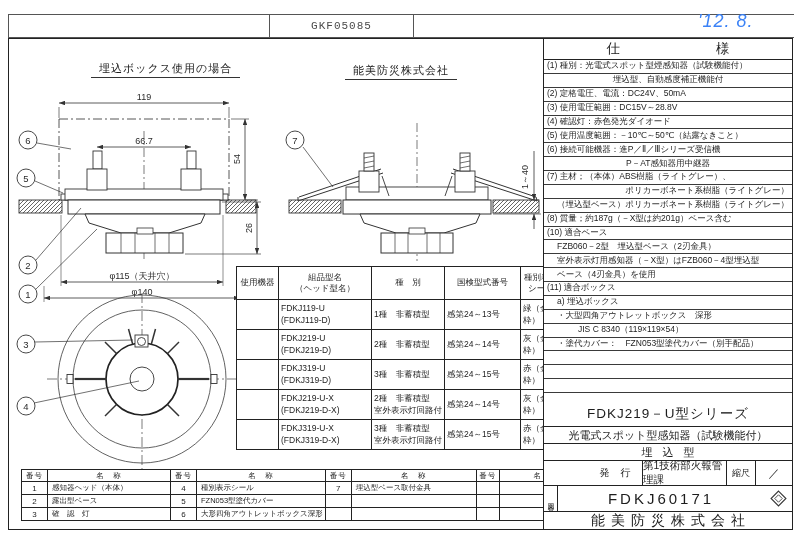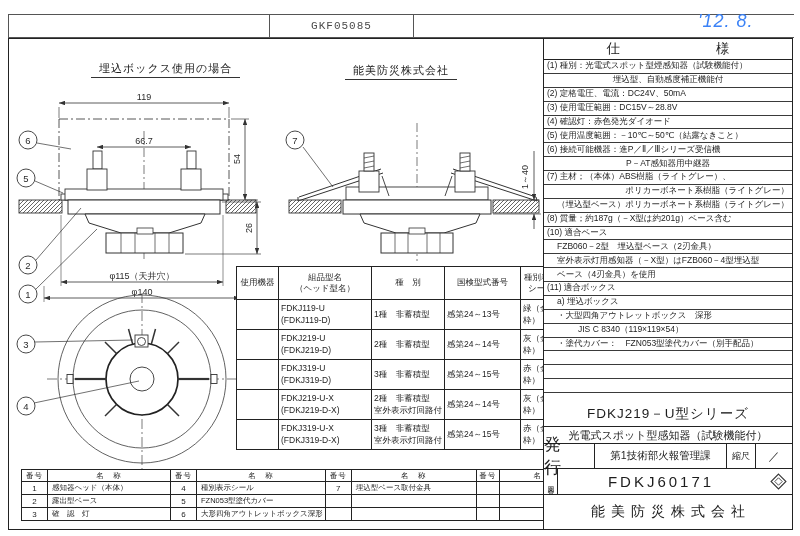--- a/index.html
+++ b/index.html
@@ -37,21 +37,21 @@
   
   .title-block{flex:1;display:flex;flex-direction:column;}
   .tb-series{height:30px;flex:none;border-bottom:1px solid #222;display:flex;align-items:flex-end;
              justify-content:center;padding-bottom:3px;font-size:13.5px;letter-spacing:1px;}
   .tb-product{height:16px;flex:none;border-bottom:1px solid #222;display:flex;align-items:center;
               justify-content:center;font-size:11px;}
   .tb-type{height:16px;flex:none;border-bottom:1px solid #222;display:flex;align-items:center;
            justify-content:center;font-size:11px;letter-spacing:10px;padding-left:10px;}
   .tb-issue{height:24px;flex:none;border-bottom:1px solid #222;display:flex;align-items:stretch;}
   .c-issue-label{width:50px;border-right:1px solid #222;display:flex;align-items:center;
-                 justify-content:center;font-size:17px;letter-spacing:4px;}
+                 justify-content:center;font-size:10px;letter-spacing:4px;margin-left:48px;}
   .c-dept{flex:1;display:flex;align-items:center;justify-content:center;font-size:10.5px;}
   .c-scale-label{width:28px;border-left:1px solid #222;border-right:1px solid #222;display:flex;
                  align-items:center;justify-content:center;font-size:9px;}
   .c-scale-val{width:36px;display:flex;align-items:center;justify-content:center;font-size:11px;}
   .tb-zuban{height:25px;flex:none;border-bottom:1px solid #222;display:flex;align-items:stretch;}
   .c-zlabel{width:13px;border-right:1px solid #222;writing-mode:vertical-rl;font-size:7px;
             display:flex;align-items:center;justify-content:center;letter-spacing:1px;}
   .c-dno{flex:1;display:flex;align-items:center;justify-content:center;font-size:15px;letter-spacing:3px;}
   .c-diamond{width:28px;display:flex;align-items:center;justify-content:center;}
   .tb-company{flex:1;display:flex;align-items:center;justify-content:center;font-size:14px;
@@ -428,20 +428,21 @@
           <div class="spec-row"></div>
 
           <div class="spec-row"></div>
 
           <div class="spec-row"></div>
 
       </div>
       <div class="title-block">
         <div class="tb-series">FDKJ219－U型シリーズ</div>
         <div class="tb-product">光電式スポット型感知器（試験機能付）</div>
+        <div class="tb-type">埋込型</div>
         <div class="tb-issue">
           <div class="c-issue-label">発 行</div>
           <div class="c-dept">第1技術部火報管理課</div>
           <div class="c-scale-label">縮尺</div>
           <div class="c-scale-val">／</div>
         </div>
         <div class="tb-zuban">
           <div class="c-zlabel">図番</div>
           <div class="c-dno">FDKJ60171</div>
           <div class="c-diamond">

